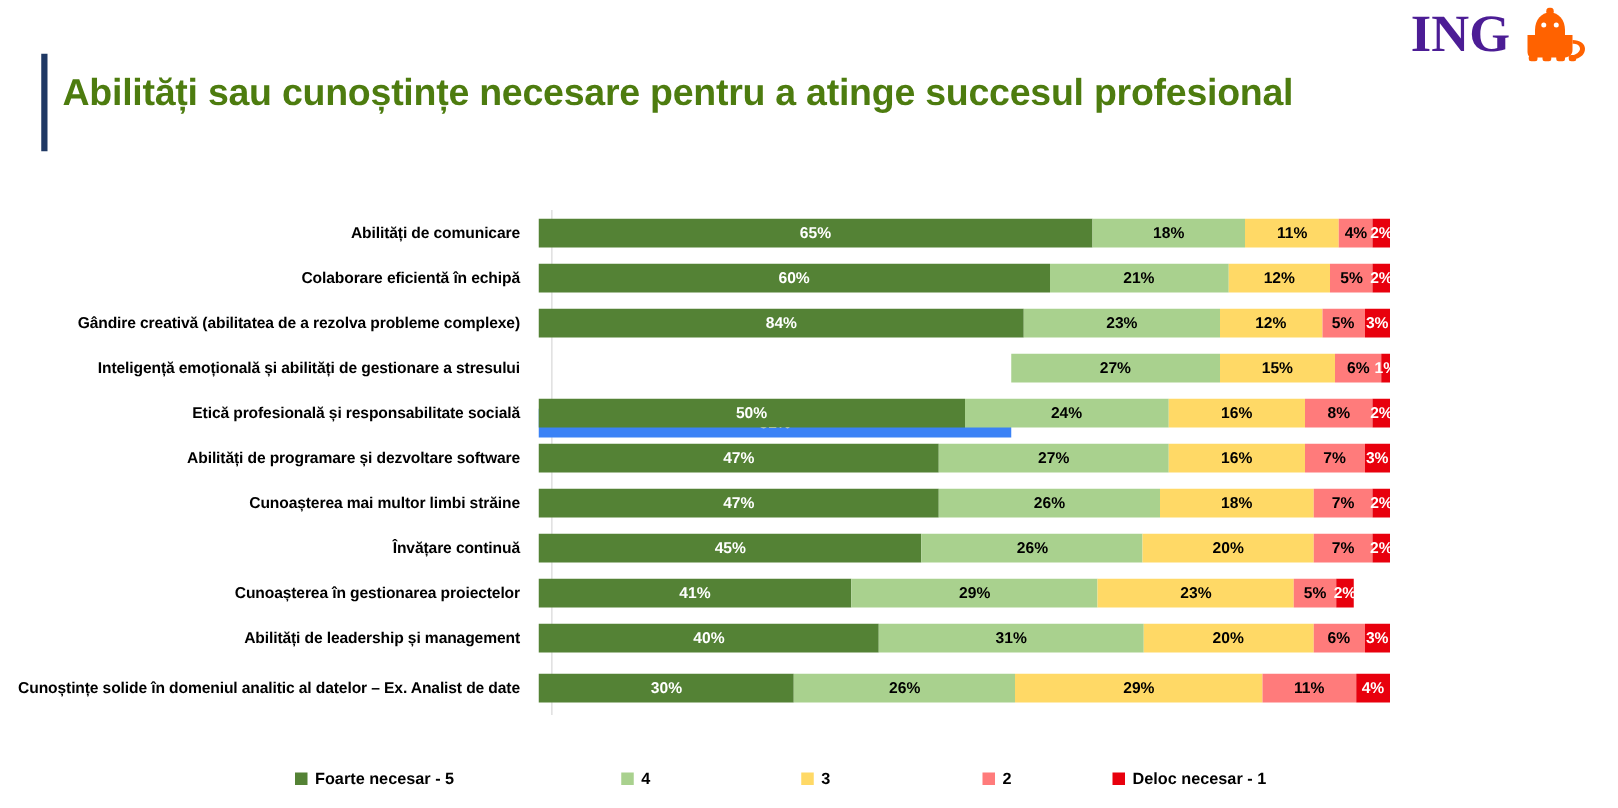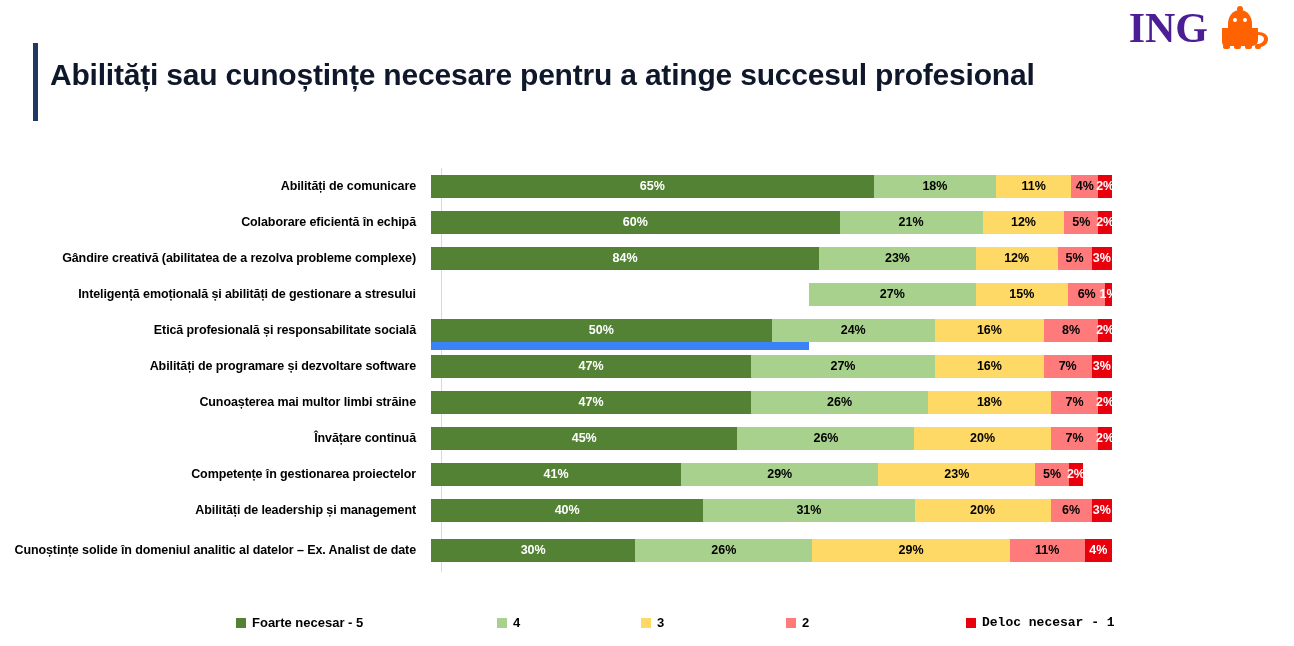--- a/index.html
+++ b/index.html
@@ -44,21 +44,21 @@
     height: 78px;
     background: #1F3864;
   }
   .title {
     position: absolute;
     left: 50px;
     top: 58px;
     width: 1150px;
     font-size: 30px;
     font-weight: bold;
-    color: #0f172a;
+    color: #4d7c0f;
     letter-spacing: -0.2px;
     white-space: nowrap;
   }
 
   
   .chart {
     position: absolute;
     left: 0;
     top: 168px;
     width: 1294px;
@@ -248,21 +248,21 @@
           <div class="cat-label">Învățare continuă</div>
           <div class="bar">
             <div class="seg seg-5" style="width: 306.45px; background: rgb(84, 130, 53);">45%</div>
             <div class="seg seg-4" style="width: 177.06px; background: rgb(169, 209, 142);">26%</div>
             <div class="seg seg-3" style="width: 136.2px; background: rgb(255, 217, 102);">20%</div>
             <div class="seg seg-2" style="width: 47.67px; background: rgb(255, 123, 123);">7%</div>
             <div class="seg seg-1" style="width: 13.62px; background: rgb(232, 0, 13);">2%</div>
           </div>
         </div>
         <div class="row">
-          <div class="cat-label">Competențe în gestionarea proiectelor</div>
+          <div class="cat-label">Cunoașterea în gestionarea proiectelor</div>
           <div class="bar">
             <div class="seg seg-5" style="width: 250px; background: rgb(84, 130, 53);">41%</div>
             <div class="seg seg-4" style="width: 197.49px; background: rgb(169, 209, 142);">29%</div>
             <div class="seg seg-3" style="width: 156.63px; background: rgb(255, 217, 102);">23%</div>
             <div class="seg seg-2" style="width: 34.05px; background: rgb(255, 123, 123);">5%</div>
             <div class="seg seg-1" style="width: 13.62px; background: rgb(232, 0, 13);">2%</div>
           </div>
         </div>
         <div class="row">
           <div class="cat-label">Abilități de leadership și management</div>
@@ -297,19 +297,19 @@
         <span>4</span>
       </div>
       <div class="legend-item" style="left: 641px; top: 8px;">
         <span class="legend-swatch" style="background: rgb(255, 217, 102);"></span>
         <span>3</span>
       </div>
       <div class="legend-item" style="left: 786px; top: 8px;">
         <span class="legend-swatch" style="background: rgb(255, 123, 123);"></span>
         <span>2</span>
       </div>
-      <div class="legend-item" style="left: 966px; top: 8px; font-family: Liberation Mono, monospace;">
+      <div class="legend-item" style="left: 890px; top: 8px;">
         <span class="legend-swatch" style="background: rgb(232, 0, 13);"></span>
         <span>Deloc necesar - 1</span>
       </div>
     </div>
 
 </div>
 
 </body></html>

